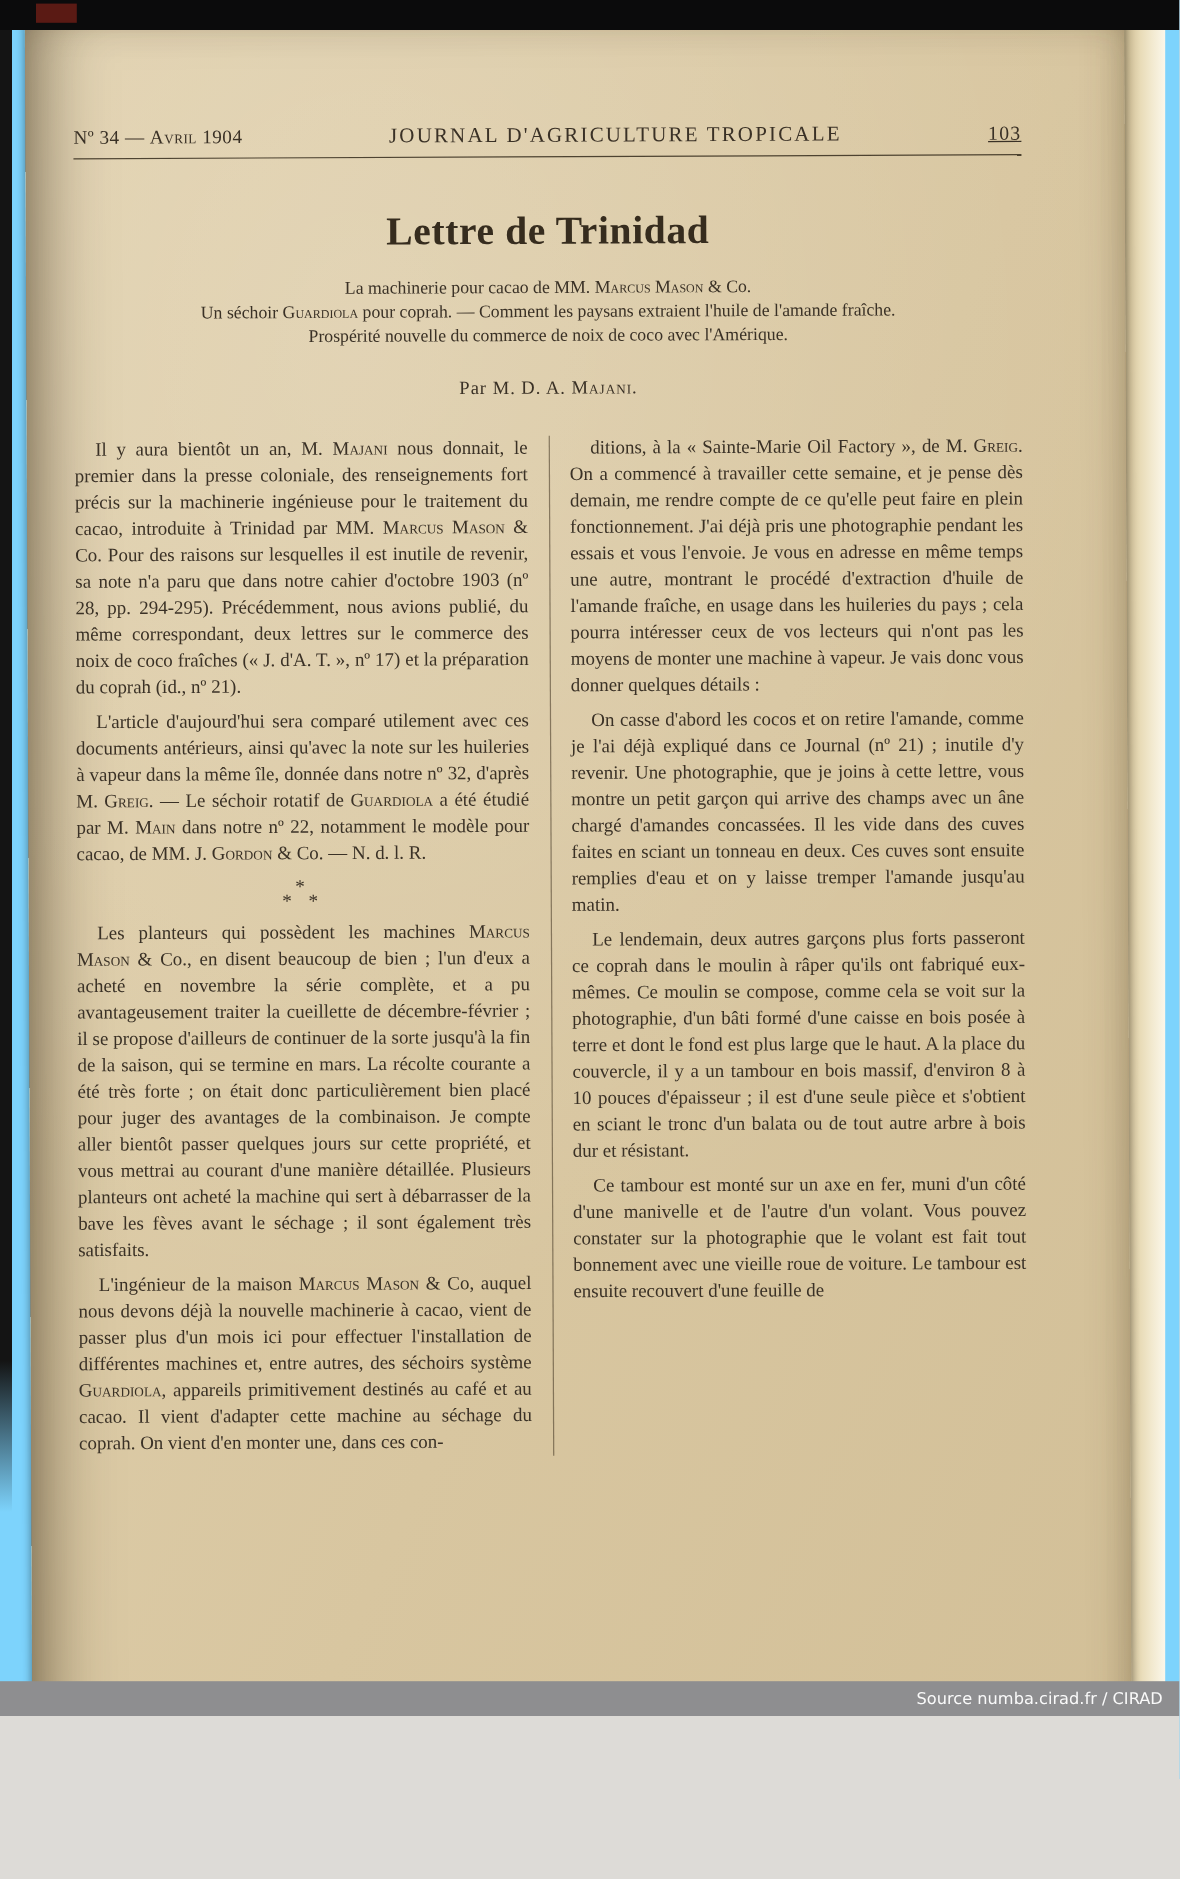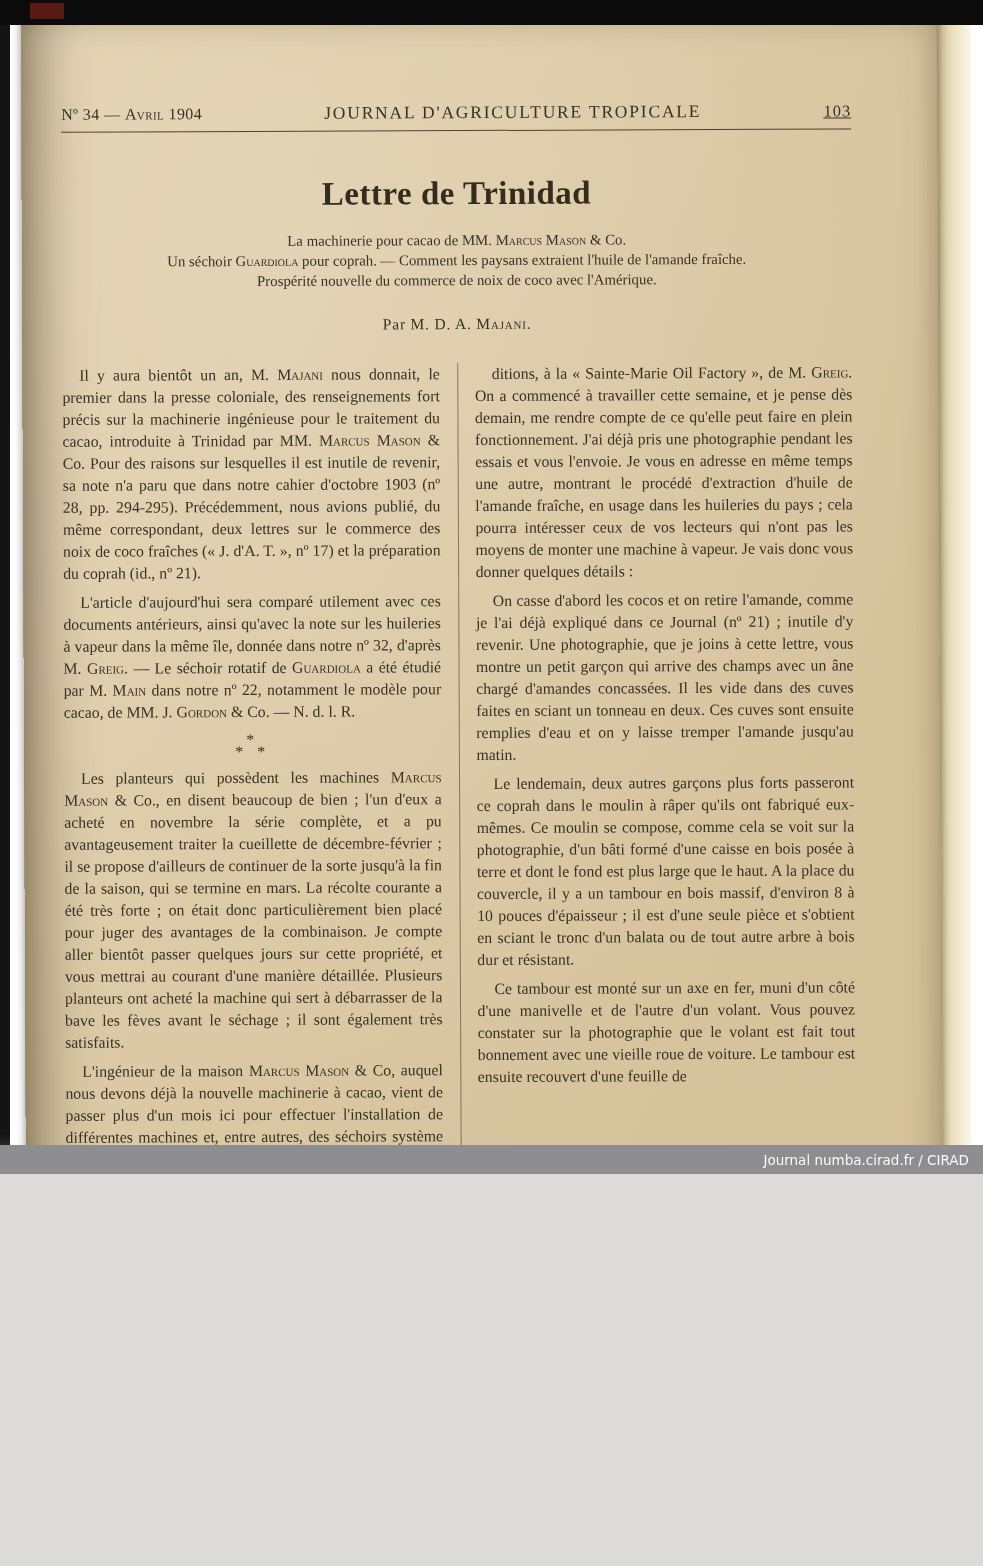--- a/index.html
+++ b/index.html
@@ -1,21 +1,21 @@
 <!DOCTYPE html>
 <html style="--paper: #d8c6a0; --ink: #3a3126; --footer_bar: #8e8e90;"><head>
 <meta charset="utf-8">
 <style>
   html, body { margin: 0; padding: 0; background: #dddbd7; }
   .scan {
     position: relative;
     width: 983px;
-    height: 1174px;
+    height: 1430px;
     margin: 0 auto;
-    background: #ffffff;
+    background: #7dd3fc;
     overflow: hidden;
     font-family: "Liberation Serif", serif;
   }
   .top-bar {
     position: absolute; top: 0; left: 0;
     width: 100%; height: 25px;
     background: #0b0b0c; z-index: 5;
   }
   .red-chip {
     position: absolute; left: 30px; top: 3px;
@@ -147,15 +147,15 @@
         </div>
       </div>
 
     </div>
   </div>
   <div class="left-dark-strip"></div>
   <div class="top-bar">
     <div class="red-chip"></div>
   </div>
   <div class="footer-bar">
-    <span>Journal numba.cirad.fr / CIRAD</span>
+    <span>Source numba.cirad.fr / CIRAD</span>
   </div>
 </div>
 
 </body></html>

